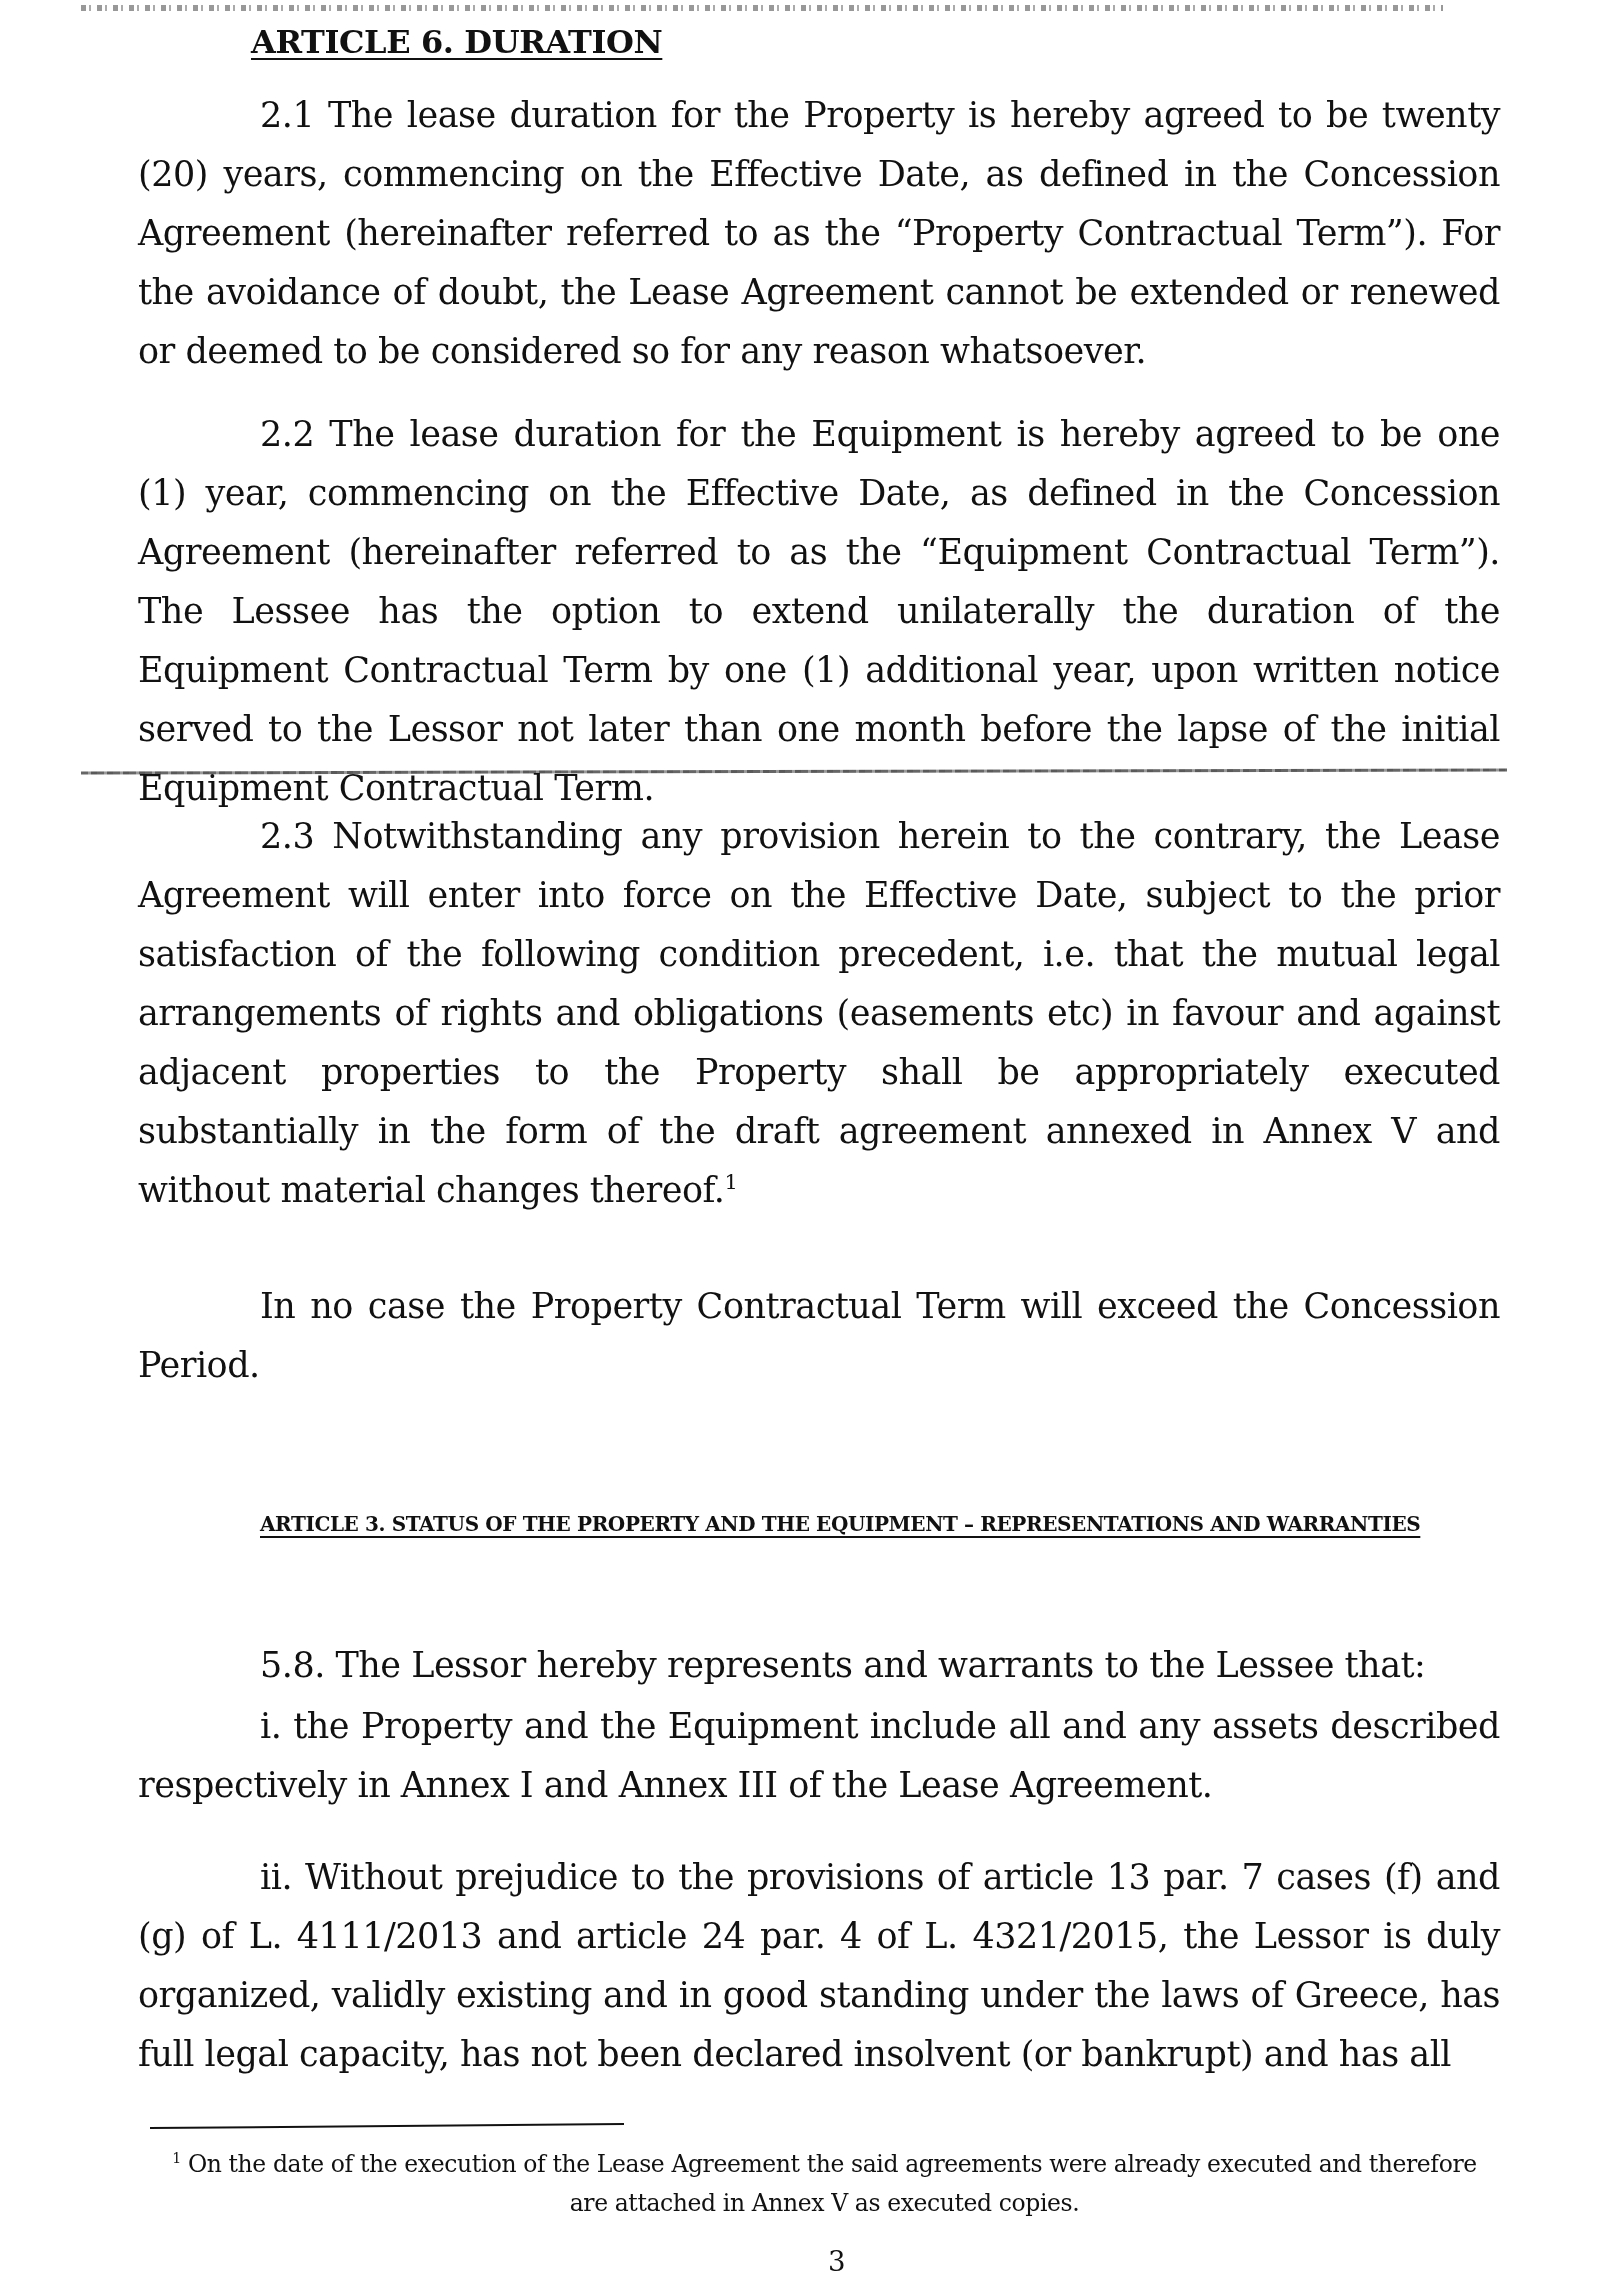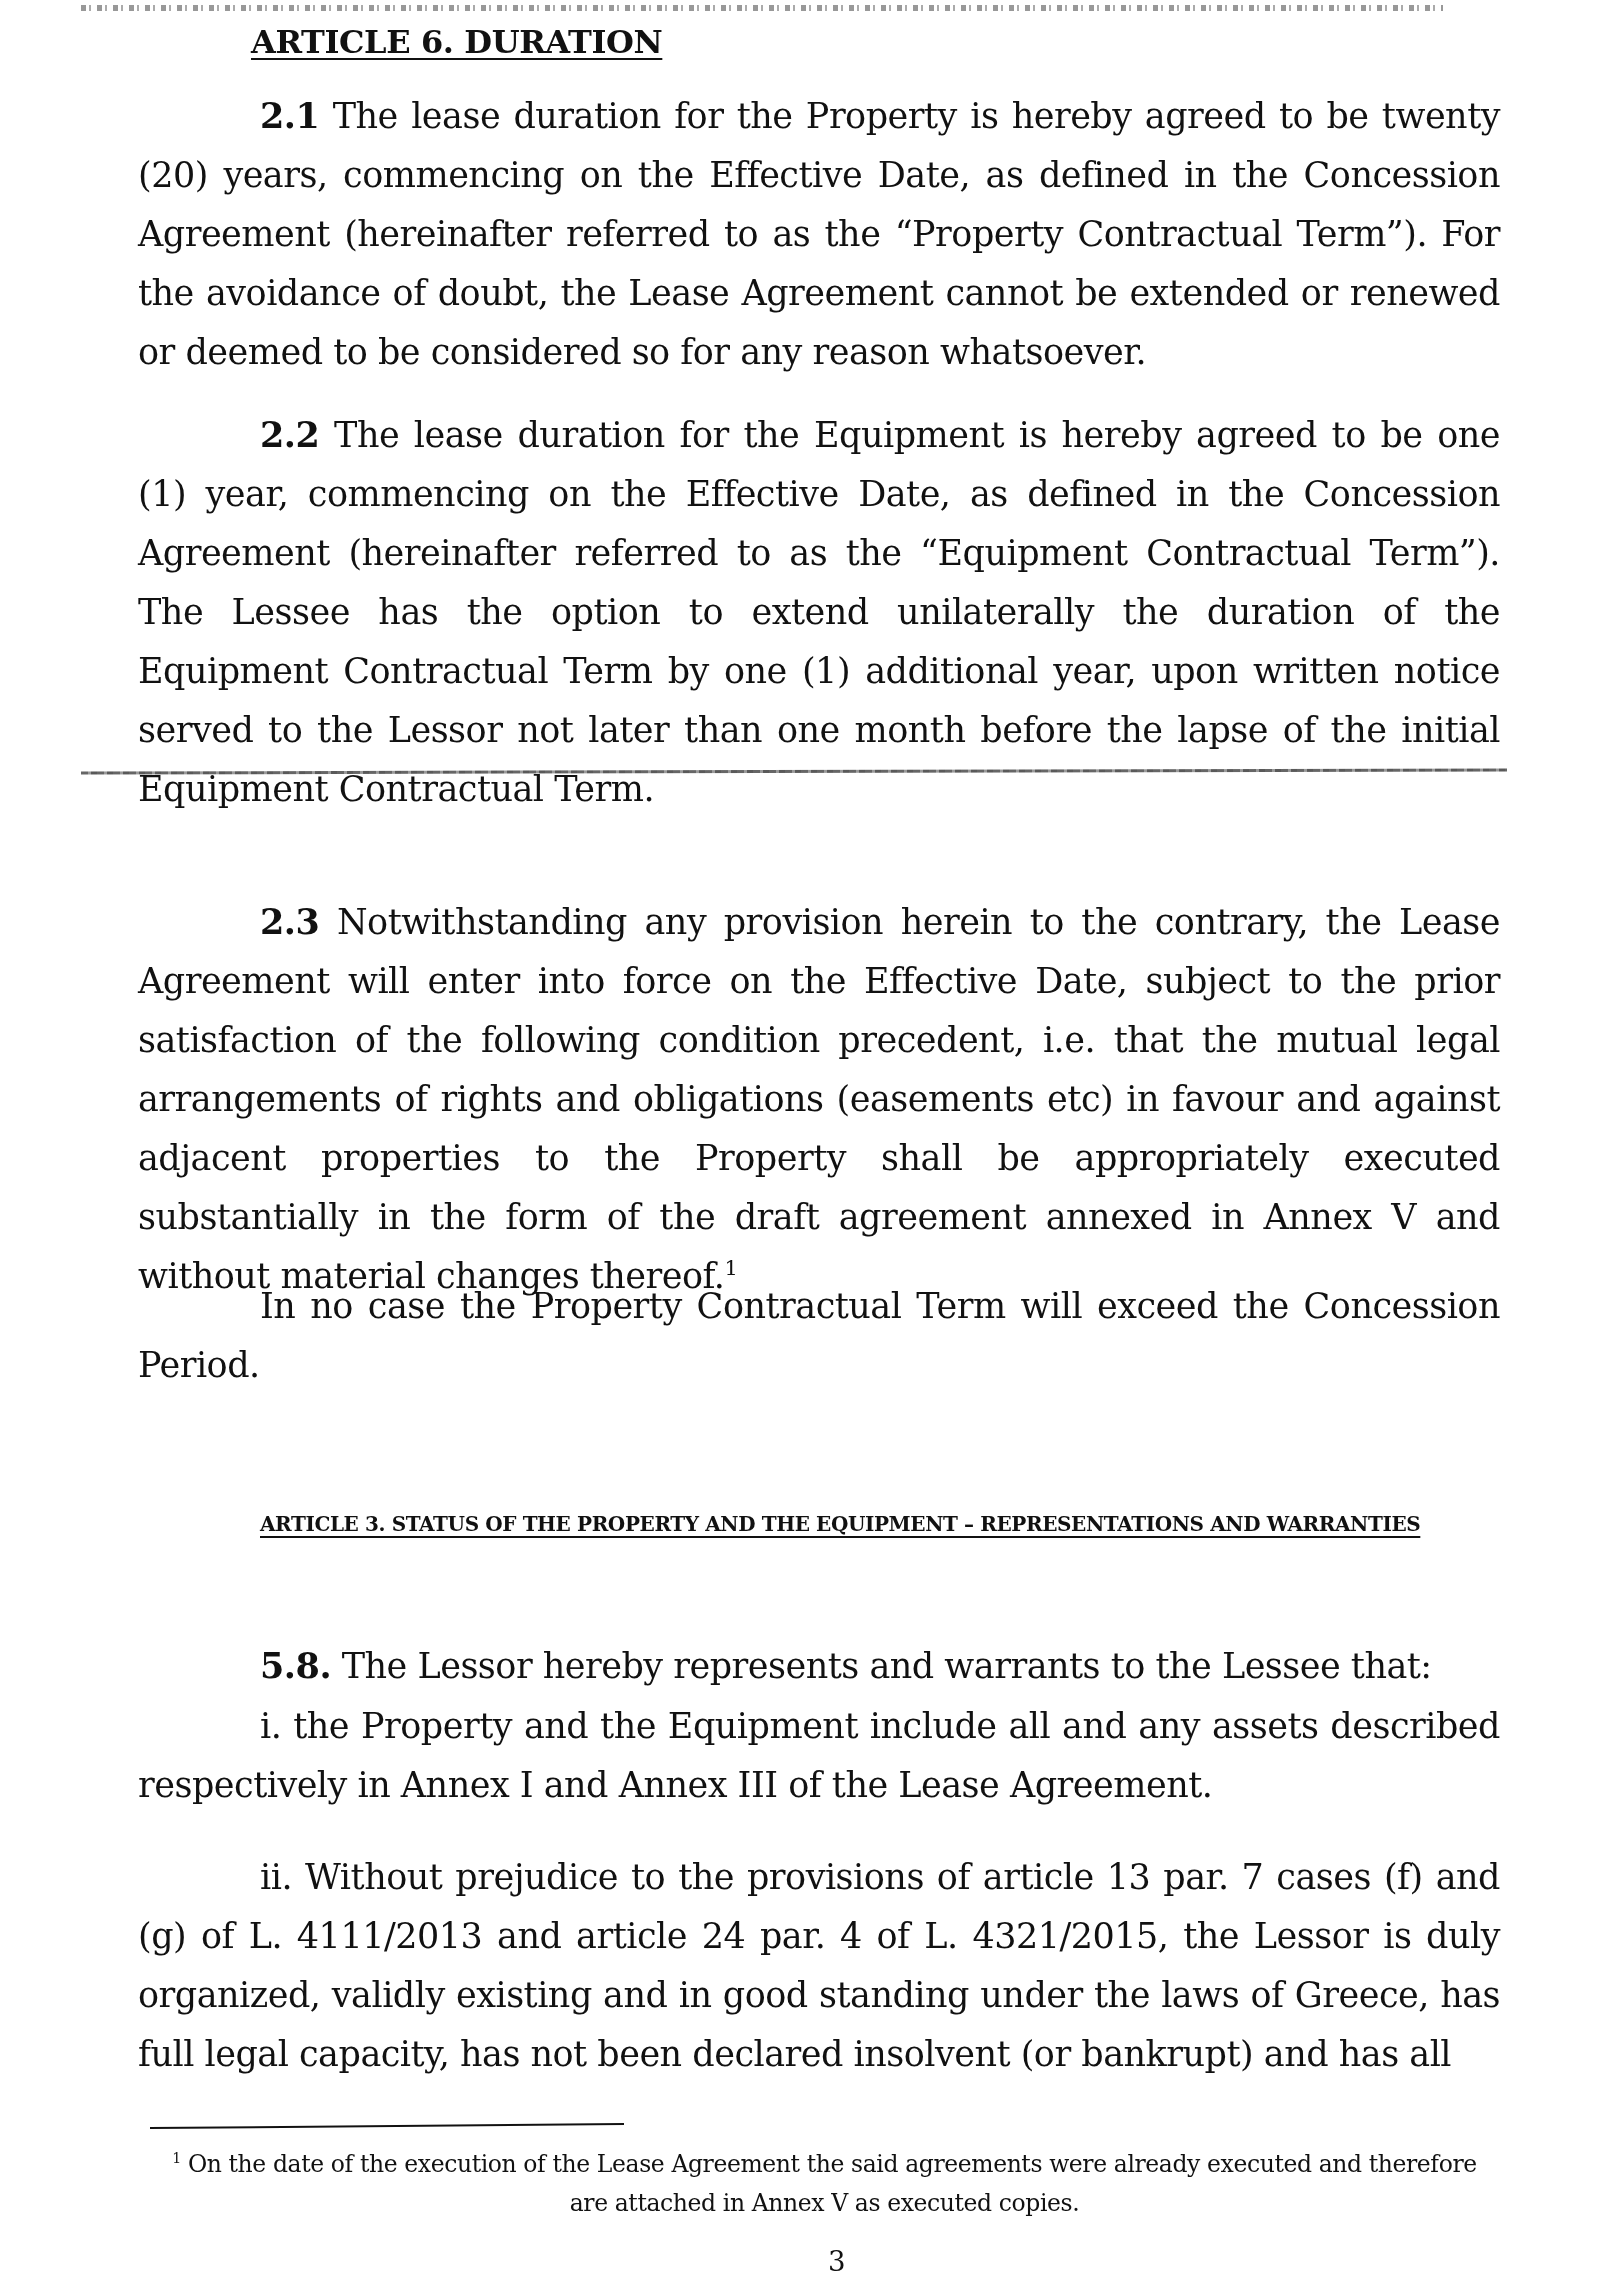--- a/index.html
+++ b/index.html
@@ -55,24 +55,24 @@
       left: 113px;
     }
     .para {
       font-size: 35px;
       line-height: 59px;
       text-align: justify;
       margin: 0;
       letter-spacing: -0.5px;
     }
     .indent { text-indent: 122px; }
-    .num { font-weight: bold; }
+    .num { font-weight: normal; }
     .p21 { position: absolute; top: 86px; }
     .p22 { position: absolute; top: 405px; }
-    .p23 { position: absolute; top: 892px; }
+    .p23 { position: absolute; top: 807px; }
     .p-noconcession { position: absolute; top: 1277px; }
     .h-art3 {
       position: absolute;
       top: 1498px;
       left: 0;
       width: 1362px;
       line-height: 53px;
       text-indent: 122px;
       font-size: 20px;
       text-align: left;

